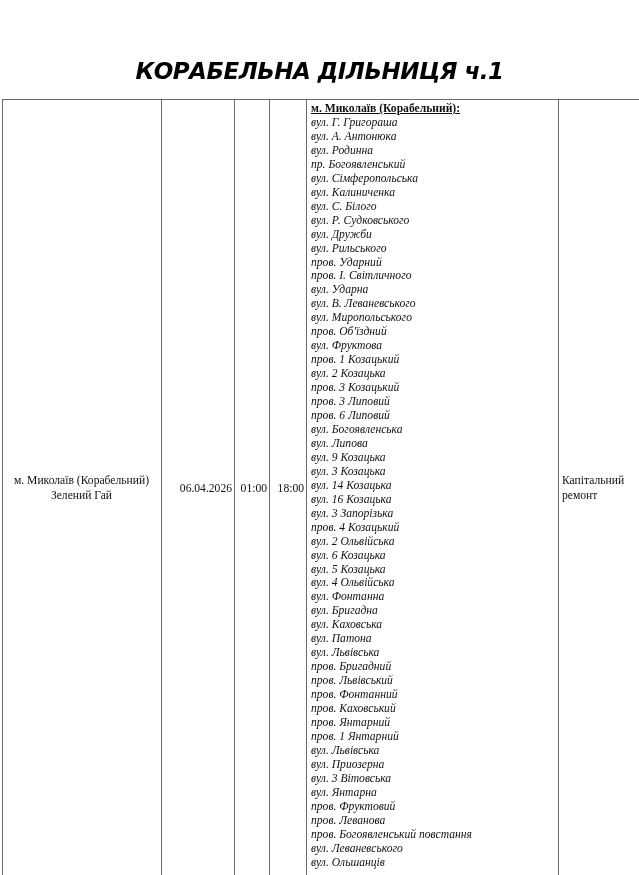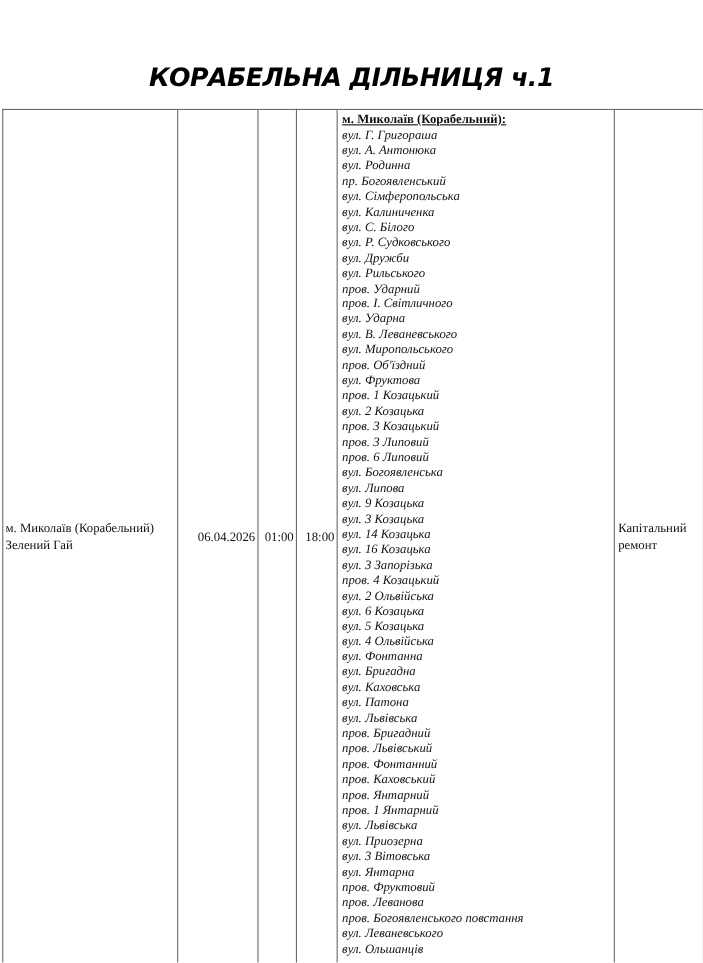--- a/index.html
+++ b/index.html
@@ -57,21 +57,21 @@
       line-height: 14px;
       display: block;
       text-decoration: underline;
     }
     .street {
       display: block;
       line-height: 13.95px;
       white-space: nowrap;
       font-style: italic;
     }
-    td.location { line-height: 15px; padding-left: 2px !important; }
+    td.location { line-height: 15px; padding-left: 2px !important; text-align: center; }
     td.date, td.time { text-align: right; padding: 0 2px !important; }
     td.work { line-height: 15px; }
   </style>
 </head>
 <body>
 
 <div class="page">
   <div class="title">КОРАБЕЛЬНА ДІЛЬНИЦЯ ч.1</div>
 
   <table class="schedule">
@@ -139,21 +139,21 @@
               <span class="street">пров. Фонтанний</span>
               <span class="street">пров. Каховський</span>
               <span class="street">пров. Янтарний</span>
               <span class="street">пров. 1 Янтарний</span>
               <span class="street">вул. Львівська</span>
               <span class="street">вул. Приозерна</span>
               <span class="street">вул. 3 Вітовська</span>
               <span class="street">вул. Янтарна</span>
               <span class="street">пров. Фруктовий</span>
               <span class="street">пров. Леванова</span>
-              <span class="street">пров. Богоявленського повстання</span>
+              <span class="street">пров. Богоявленський повстання</span>
               <span class="street">вул. Леваневського</span>
               <span class="street">вул. Ольшанців</span>
             </div>
         </td>
         <td class="work">
           <span>Капітальний</span><br>
           <span>ремонт</span>
         </td>
       </tr>
     </tbody>

